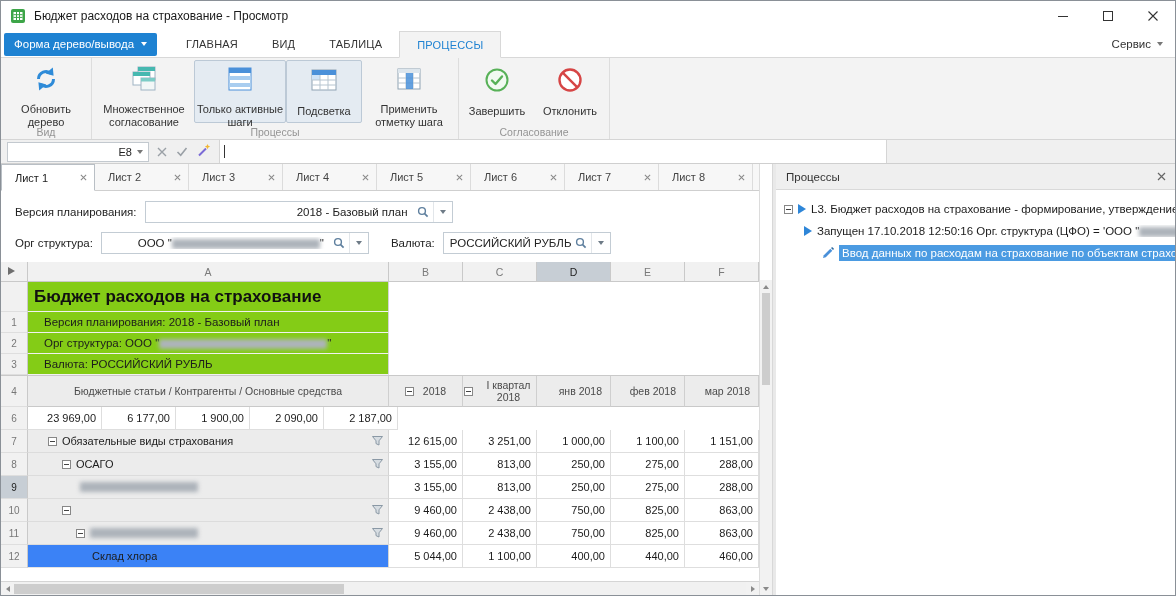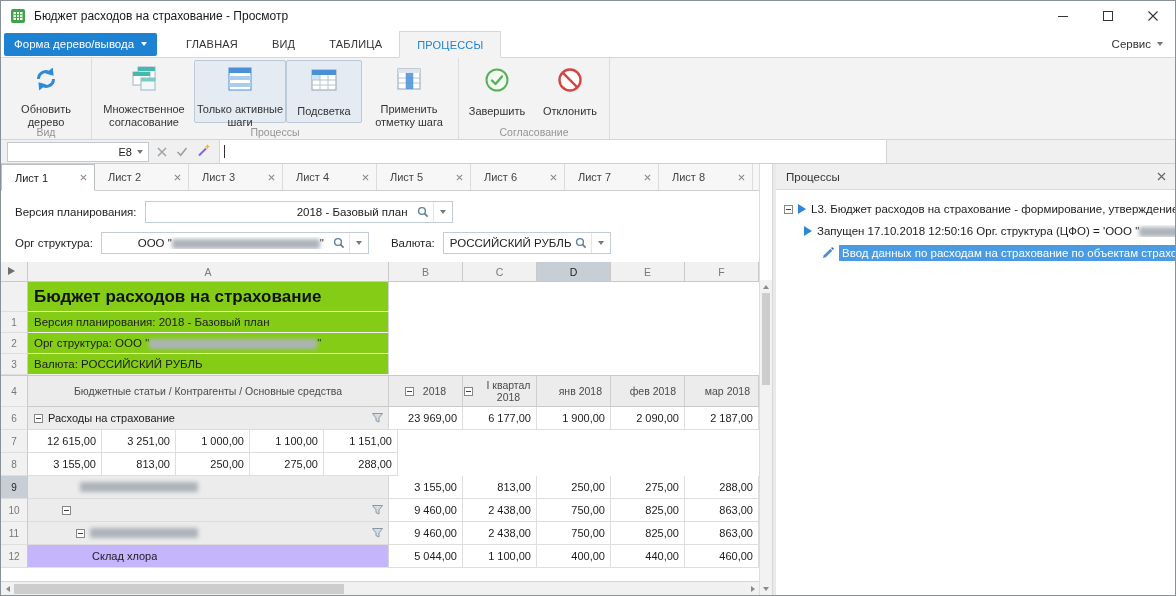--- a/index.html
+++ b/index.html
@@ -71,29 +71,29 @@
   .g-ch { background:#f1f1f1; border-right:1px solid #c9c9c9; border-bottom:1px solid #c9c9c9; font-size:10.5px; color:#7a7a7a; display:flex; align-items:center; justify-content:center; height:20px; }
   .g-ch.sel, .g-rh.sel { background:#c7ced5; color:#222; }
   .g-rh { width:27px; flex:none; background:#f1f1f1; border-right:1px solid #c9c9c9; border-bottom:1px solid #dedede; font-size:10px; color:#777; display:flex; align-items:center; justify-content:center; }
   .w-a { width:361px; flex:none; }
   .w-v { width:74px; flex:none; }
   .g-a { border-right:1px solid #d4d4d4; display:flex; align-items:center; font-size:11px; color:#1c1c1c; overflow:hidden; }
   .g-a .g-label { white-space:nowrap; overflow:hidden; }
   .g-blank { flex:1; background:#fff; }
   .free { border-bottom:1px solid #f1f1f1; background:#84cc16; }
   .sheet-title { font-size:17px; font-weight:bold; color:#111; padding-left:6px; white-space:nowrap; }
-  .info-text { padding-left:6px; white-space:nowrap; font-size:11.5px; }
+  .info-text { padding-left:16px; white-space:nowrap; font-size:11.5px; }
   .r4 { border-top:1px solid #c9c9c9; }
   .hdrc { background:#ececec; border-right:1px solid #cfcfcf; border-bottom:1px solid #c9c9c9; display:flex; align-items:center; font-size:10.5px; color:#4b4b4b; }
   .hdrc.center { justify-content:center; text-align:center; gap:4px; }
   .hdrc.right { justify-content:flex-end; padding-right:8px; }
   .qtxt { width:54px; line-height:1.15; text-align:center; }
   .g-v { border-right:1px solid #dedede; border-bottom:1px solid #dedede; display:flex; align-items:center; justify-content:flex-end; padding-right:5px; font-size:11px; color:#1c1c1c; background:#fff; }
   .g-a.group { background:#ececec; border-bottom:1px solid #dcdcdc; }
-  .g-a.leaf { background:#c4b5fd; border-bottom:1px solid #e4e4e4; }
+  .g-a.leaf { background:#3b82f6; border-bottom:1px solid #e4e4e4; }
   .cbox { width:9px; height:9px; border:1px solid #878787; background:#fff; display:inline-flex; align-items:center; justify-content:center; flex:none; margin-right:5px; }
   .cbox::after { content:""; width:5px; height:1px; background:#444; }
   .funnel { margin-left:auto; margin-right:5px; display:flex; align-items:center; flex:none; }
   .redact { display:inline-block; height:10px; background:#adb3ba; filter:blur(2px); border-radius:1px; vertical-align:middle; }
 
   
   .vscroll { width:13px; flex:none; display:flex; flex-direction:column; background:#f2f2f2; border-left:1px solid #dcdcdc; }
   .vscroll-spacer { height:116px; background:#fff; border-left:none; }
   .sb-btn { height:13px; width:100%; display:flex; align-items:center; justify-content:center; background:#f2f2f2; flex:none; }
   .sb-btn.h { width:13px; height:100%; }
@@ -496,68 +496,77 @@
             </div>
           <div class="hdrc w-v right">
               <span>мар 2018</span>
             </div>
         </div>
 
         <div class="g-row" style="height:23px">
           <div class="g-rh">
               <span>6</span>
             </div>
-          <div class="g-a w-a group" style="padding-left:6px">
+          <div class="g-v w-v">
+              <span>23 969,00</span>
+            </div>
+          <div class="g-v w-v">
+              <span>6 177,00</span>
+            </div>
+          <div class="g-v w-v">
+              <span>1 900,00</span>
+            </div>
+          <div class="g-v w-v">
+              <span>2 090,00</span>
+            </div>
+          <div class="g-v w-v">
+              <span>2 187,00</span>
+            </div>
+        </div>
+        <div class="g-row" style="height:23px">
+          <div class="g-rh">
+              <span>7</span>
+            </div>
+          <div class="g-a w-a group" style="padding-left:20px">
               <span class="cbox"></span>
-              <span class="g-label">Расходы на страхование</span>
+              <span class="g-label">Обязательные виды страхования</span>
               <span class="funnel">
                 <svg width="11" height="10" viewBox="0 0 11 10">
                   <path d="M0.5 0.5h10L7 4.8V9L4 7.6V4.8z" fill="#d7dde2" stroke="#8a98a5"></path>
                 </svg>
               </span>
             </div>
           <div class="g-v w-v">
-              <span>23 969,00</span>
-            </div>
-          <div class="g-v w-v">
-              <span>6 177,00</span>
-            </div>
-          <div class="g-v w-v">
-              <span>1 900,00</span>
-            </div>
-          <div class="g-v w-v">
-              <span>2 090,00</span>
-            </div>
-          <div class="g-v w-v">
-              <span>2 187,00</span>
+              <span>12 615,00</span>
+            </div>
+          <div class="g-v w-v">
+              <span>3 251,00</span>
+            </div>
+          <div class="g-v w-v">
+              <span>1 000,00</span>
+            </div>
+          <div class="g-v w-v">
+              <span>1 100,00</span>
+            </div>
+          <div class="g-v w-v">
+              <span>1 151,00</span>
             </div>
         </div>
         <div class="g-row" style="height:23px">
           <div class="g-rh">
-              <span>7</span>
-            </div>
-          <div class="g-v w-v">
-              <span>12 615,00</span>
-            </div>
-          <div class="g-v w-v">
-              <span>3 251,00</span>
-            </div>
-          <div class="g-v w-v">
-              <span>1 000,00</span>
-            </div>
-          <div class="g-v w-v">
-              <span>1 100,00</span>
-            </div>
-          <div class="g-v w-v">
-              <span>1 151,00</span>
-            </div>
-        </div>
-        <div class="g-row" style="height:23px">
-          <div class="g-rh">
               <span>8</span>
+            </div>
+          <div class="g-a w-a group" style="padding-left:34px">
+              <span class="cbox"></span>
+              <span class="g-label">ОСАГО</span>
+              <span class="funnel">
+                <svg width="11" height="10" viewBox="0 0 11 10">
+                  <path d="M0.5 0.5h10L7 4.8V9L4 7.6V4.8z" fill="#d7dde2" stroke="#8a98a5"></path>
+                </svg>
+              </span>
             </div>
           <div class="g-v w-v">
               <span>3 155,00</span>
             </div>
           <div class="g-v w-v">
               <span>813,00</span>
             </div>
           <div class="g-v w-v">
               <span>250,00</span>
             </div>

